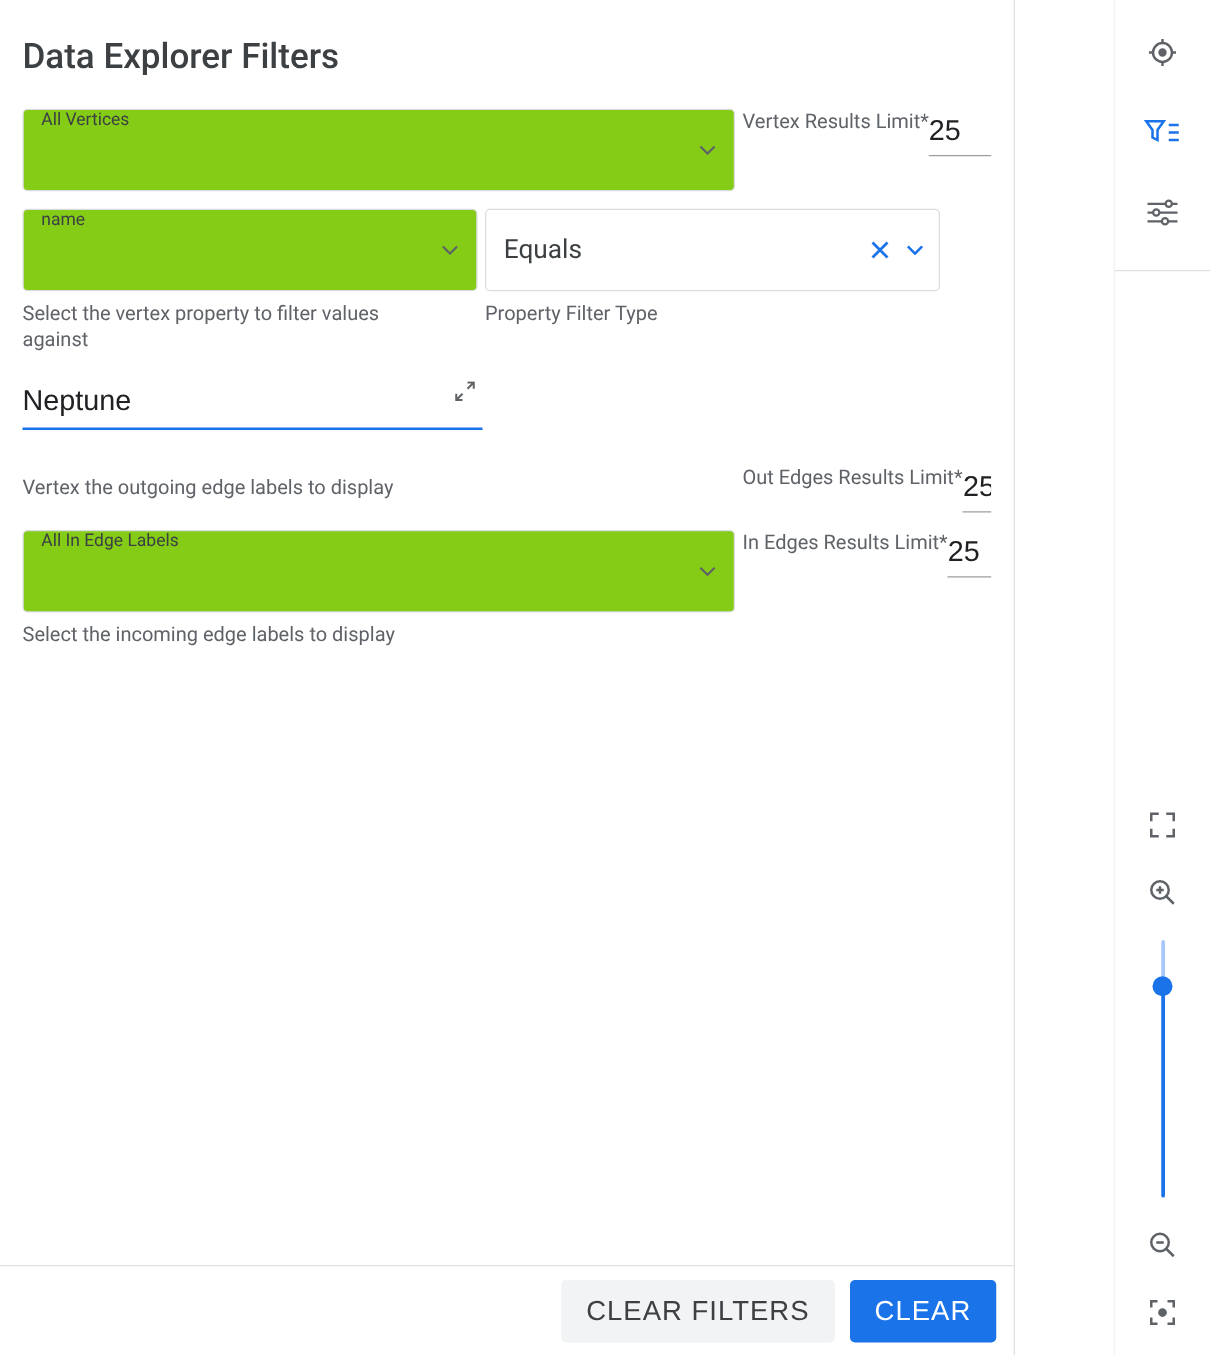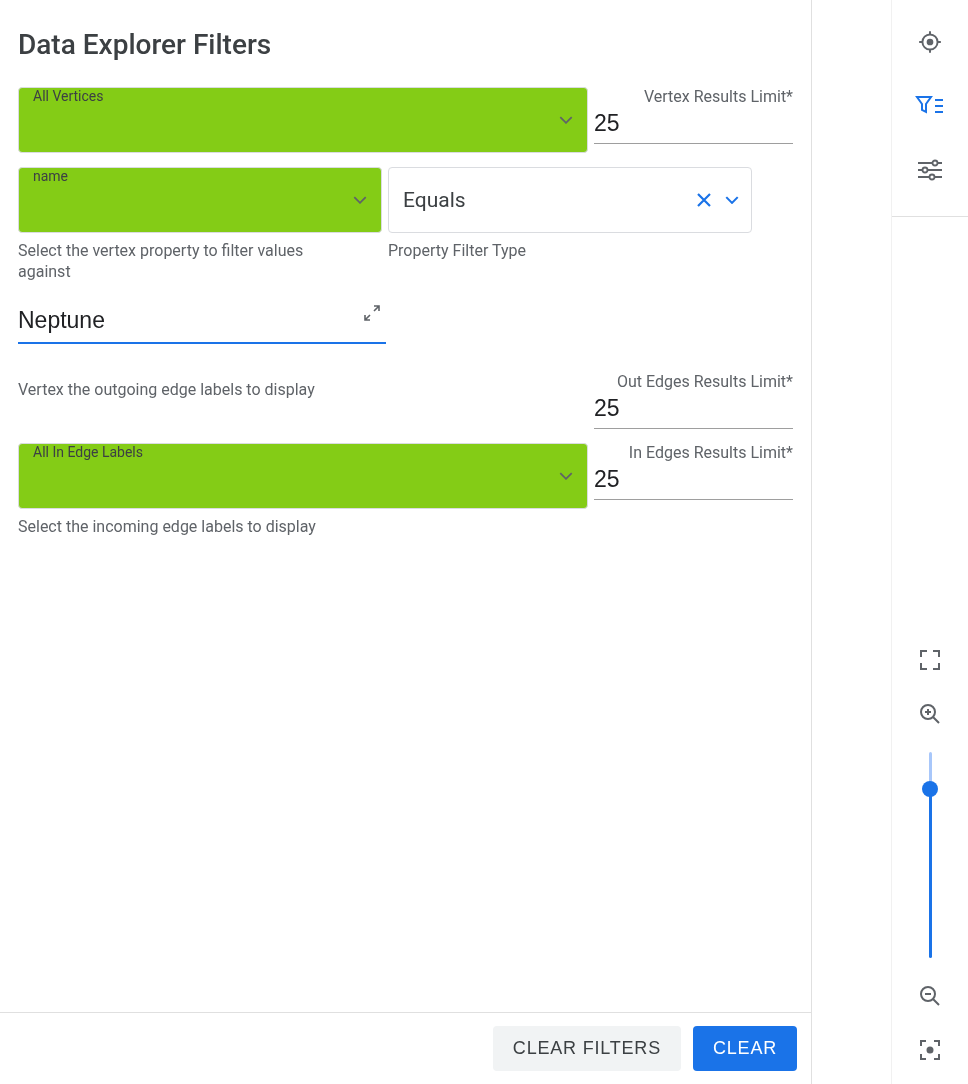--- a/index.html
+++ b/index.html
@@ -65,24 +65,23 @@
   }
   .helper-text {
     font-size: 16px;
     color: #5f6368;
     margin-top: 8px;
     line-height: 1.3;
   }
   .limit-col {
     flex: 1;
     display: flex;
-    flex-direction: column;
+    flex-direction: row;
     justify-content: flex-start;
     min-width: 0;
-    align-items: flex-end;
   }
   .limit-label {
     font-size: 16px;
     color: #5f6368;
     white-space: nowrap;
   }
   .limit-input {
     border: none;
     border-bottom: 1px solid #9e9e9e;
     font-size: 23px;
@@ -154,21 +153,21 @@
     display: flex;
     justify-content: flex-end;
     align-items: center;
     padding: 0 14px;
     gap: 12px;
   }
   .btn {
     border: none;
     border-radius: 4px;
     padding: 12px 20px;
-    font-size: 18px;
+    font-size: 22px;
     font-weight: 500;
     letter-spacing: 0.8px;
     cursor: pointer;
   }
   .btn-clear {
     background: #f1f3f4;
     color: #3c4043;
   }
   .btn-search {
     background: #1a73e8;

